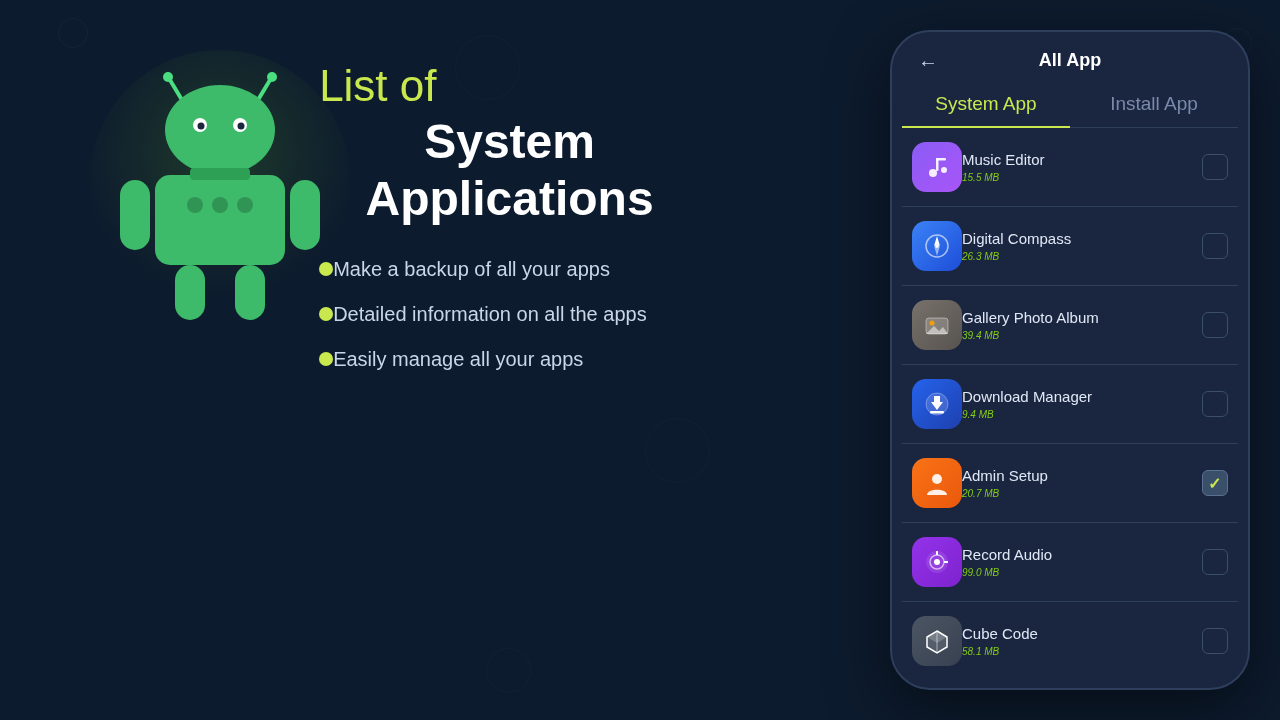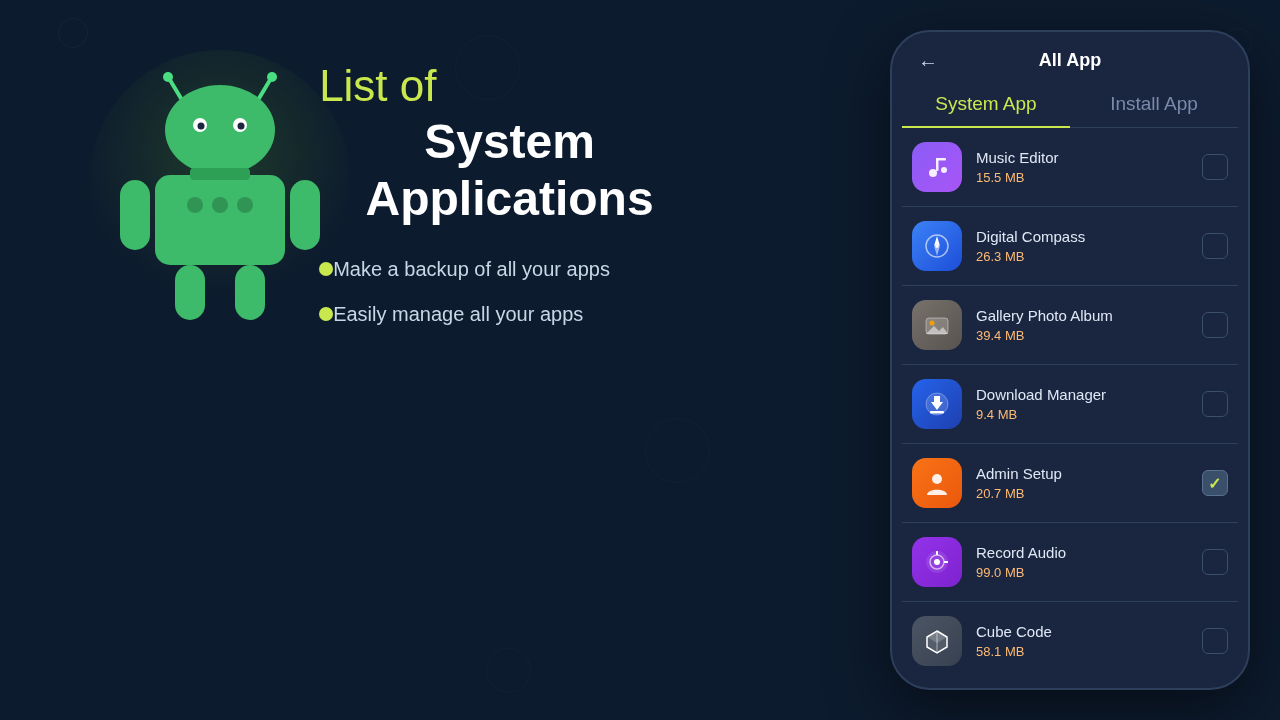--- a/index.html
+++ b/index.html
@@ -193,21 +193,20 @@
       flex: 1;
       overflow: hidden;
       padding: 0 10px;
     }
 
     .app-item {
       display: flex;
       align-items: center;
       padding: 14px 10px;
       border-bottom: 1px solid #2e3f5c;
-      gap: 14px;
       cursor: pointer;
     }
 
     .app-item:last-child {
       border-bottom: none;
     }
 
     .app-icon {
       width: 50px;
       height: 50px;
@@ -225,22 +224,23 @@
     }
 
     .app-name {
       color: #e0e8f5;
       font-size: 15px;
       font-weight: 500;
       margin-bottom: 4px;
     }
 
     .app-size {
-      color: #fdba74;
-      font-size: 13px;
+      color: #84cc16;
+      font-size: 10px;
+      font-style: italic;
     }
 
     .checkbox {
       width: 26px;
       height: 26px;
       border-radius: 6px;
       border: 1.5px solid #3a4f6a;
       background: transparent;
       flex-shrink: 0;
       display: flex;
@@ -317,20 +317,24 @@
     <div class="list-of">List of</div>
     <div class="system-apps-title">System Applications</div>
 
     <ul class="bullet-list">
       <li>
         <span class="bullet-dot"></span>
         <span>Make a backup of all your apps</span>
       </li>
       <li>
         <span class="bullet-dot"></span>
+        <span>Detailed information on all the apps</span>
+      </li>
+      <li>
+        <span class="bullet-dot"></span>
         <span>Easily manage all your apps</span>
       </li>
     </ul>
   </div>
 </div>
 
 <div class="phone-container">
   <div class="phone-frame">
 
     <div class="phone-header">

